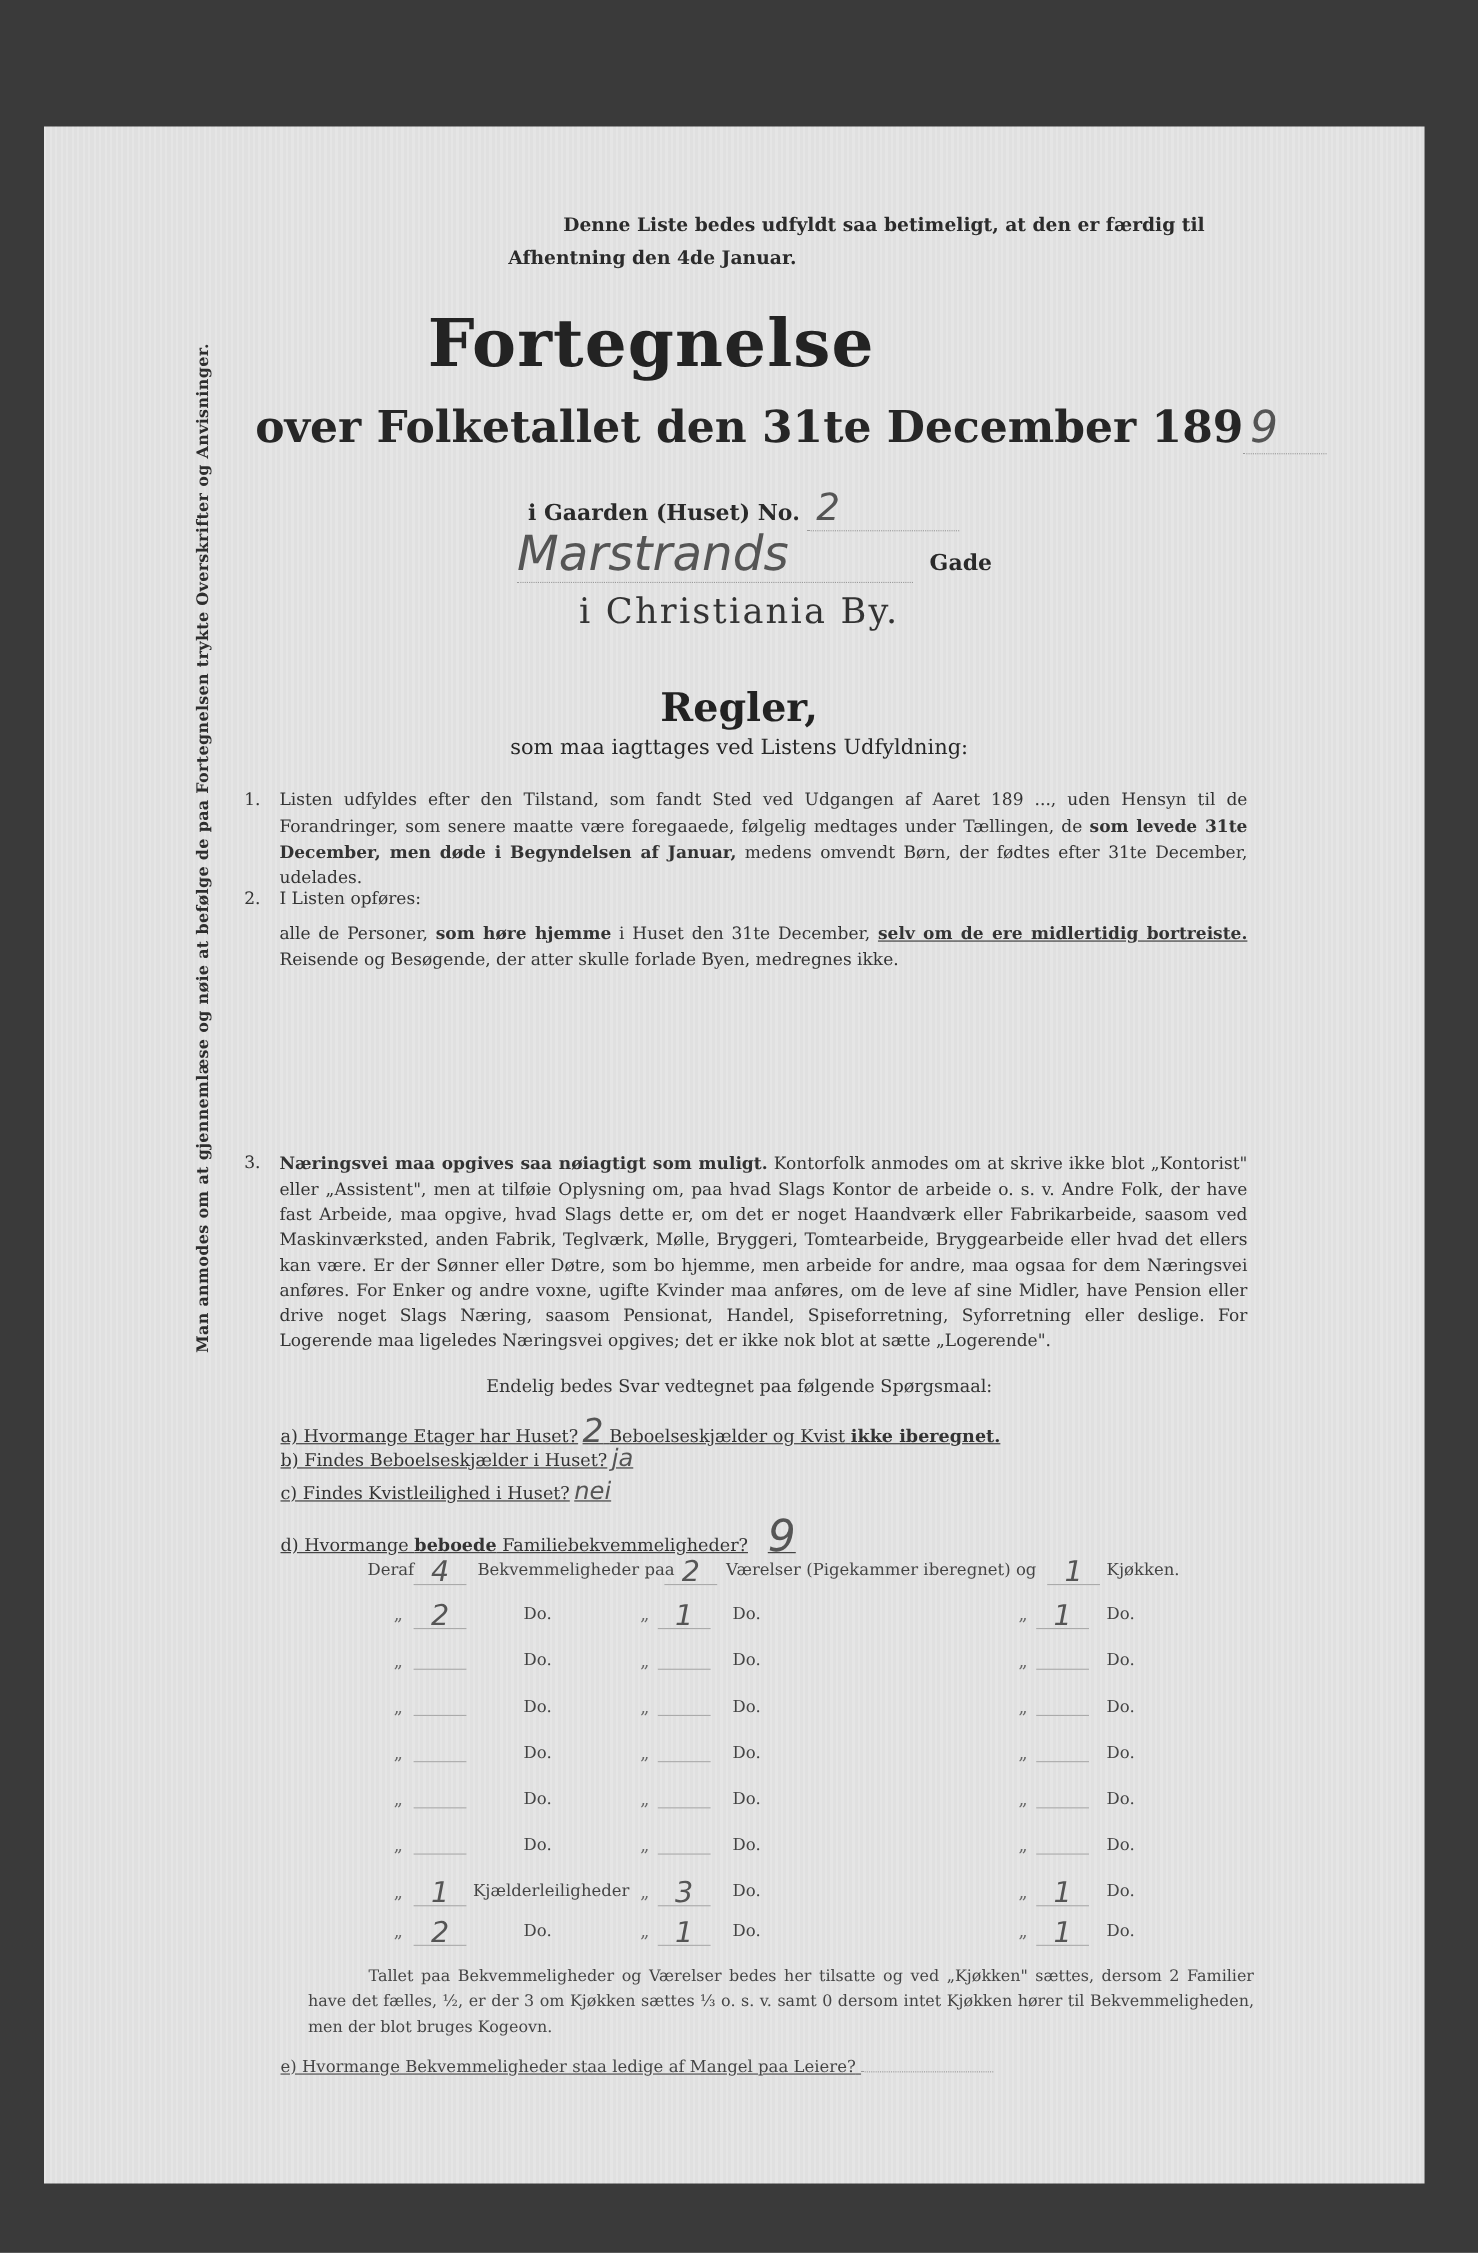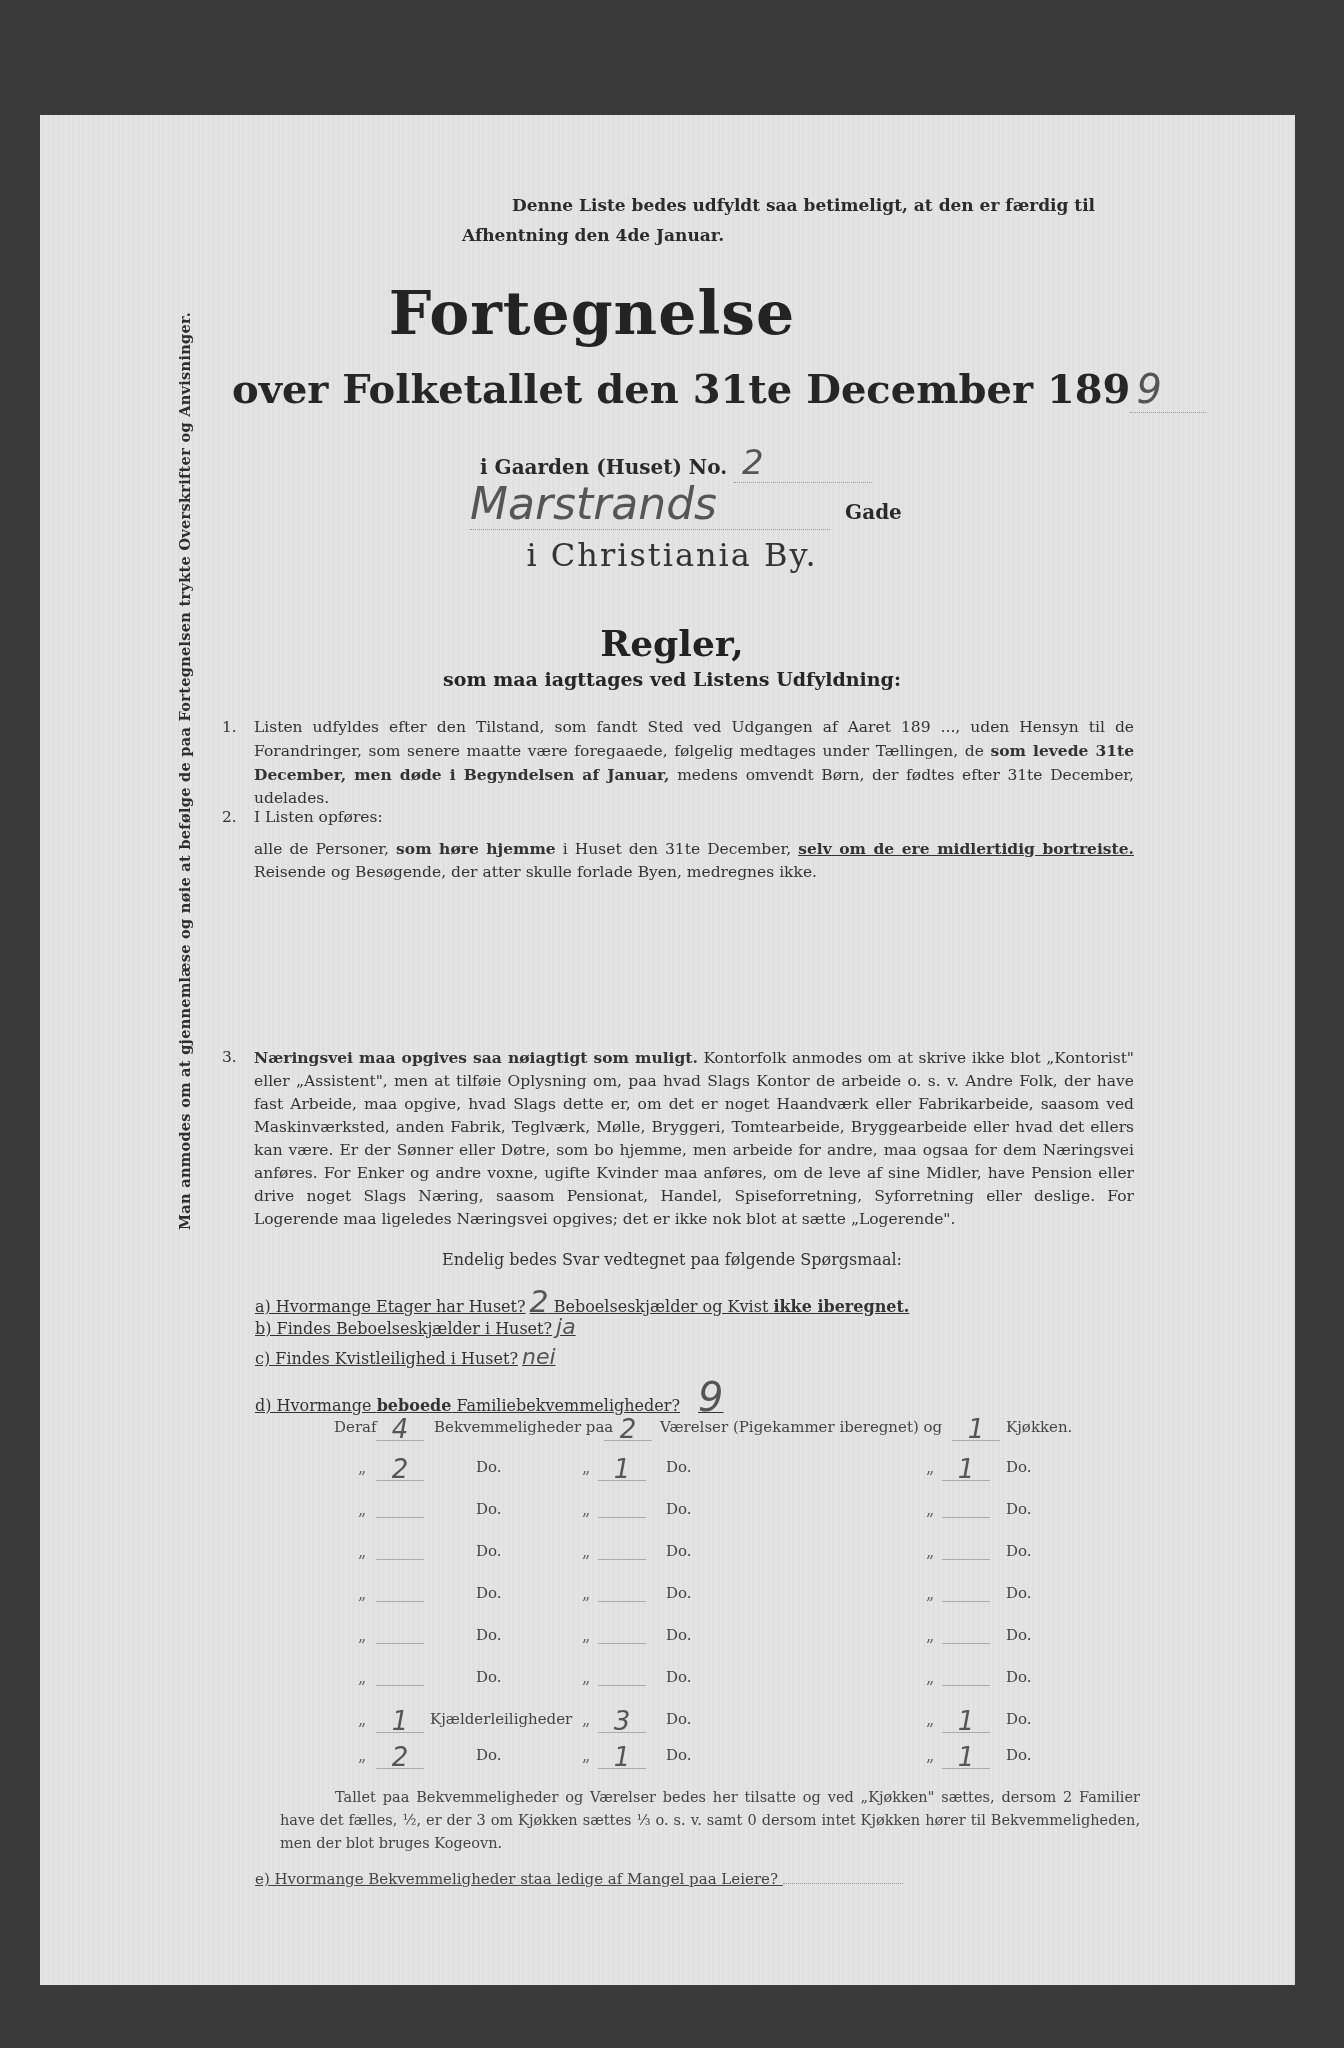--- a/index.html
+++ b/index.html
@@ -20,21 +20,21 @@
   .subtitle { left:232px; top:365px; font-size:40px; font-weight:bold; color:#262626; white-space:nowrap; }
   .hw { font-family:"DejaVu Sans", sans-serif; font-style:italic; font-weight:normal; color:#555; }
   .year-hw { display:inline-block; border-bottom:1px dotted #999; width:70px; padding-left:6px; font-size:40px; }
   .house-line { left:480px; top:442px; font-size:20px; font-weight:bold; white-space:nowrap; }
   .fill { display:inline-block; border-bottom:1px dotted #999; }
   .street-line { left:470px; top:478px; white-space:nowrap; }
   .street-name { font-size:44px; width:360px; }
   .gade { font-size:20px; font-weight:bold; margin-left:10px; }
   .city { left:0; width:1344px; top:536px; text-align:center; font-size:32px; letter-spacing:2px; color:#333; }
   .regler { left:0; width:1344px; top:622px; text-align:center; font-size:36px; font-weight:bold; color:#222; }
-  .regler-sub { left:0; width:1344px; top:668px; text-align:center; font-size:19px; font-weight:bold; color:#262626; }
+  .regler-sub { left:0; width:1344px; top:668px; text-align:center; font-size:19px; font-weight:normal; color:#262626; }
   .rule { left:222px; width:912px; font-size:15.5px; line-height:23px; color:#333; text-align:justify; }
   .rule .num { position:absolute; left:0; top:0; }
   .rule .body { margin-left:32px; }
   .bold { font-weight:bold; }
   .ul { text-decoration:underline; font-weight:bold; }
   .indent { text-indent:90px; }
   .q { left:255px; font-size:16px; color:#333; white-space:nowrap;text-decoration:underline; }
   .q .ans { font-size:30px; color:#555; font-family:"DejaVu Sans", sans-serif; font-style:italic; margin-left:4px; }
   .q .b { font-weight:bold; }
   .row { left:330px; width:740px; height:36px; font-size:15px; color:#444; }

